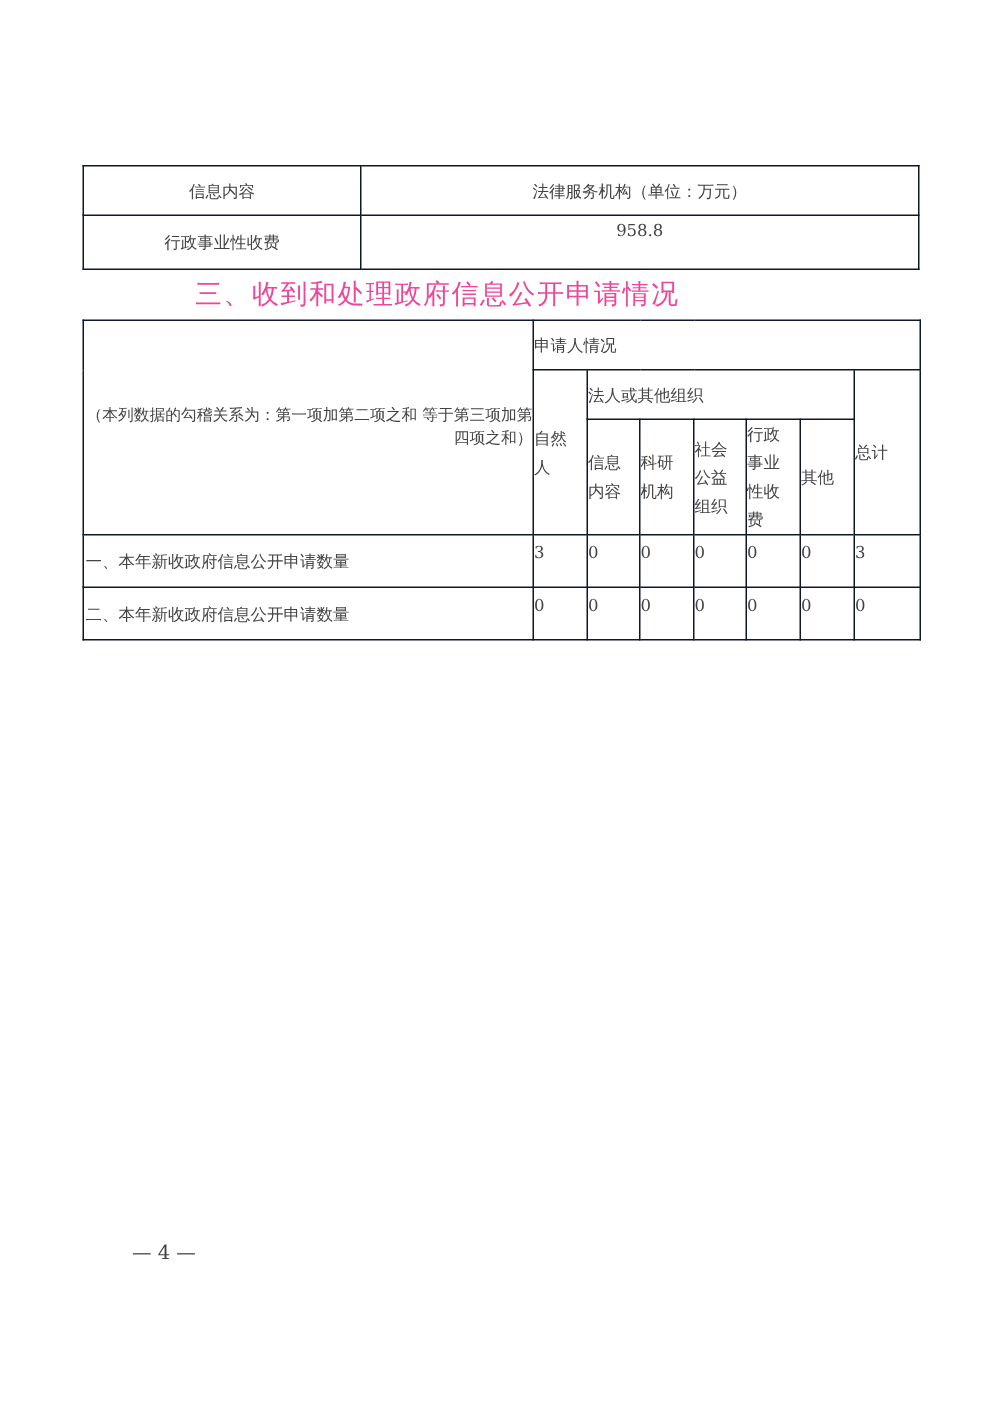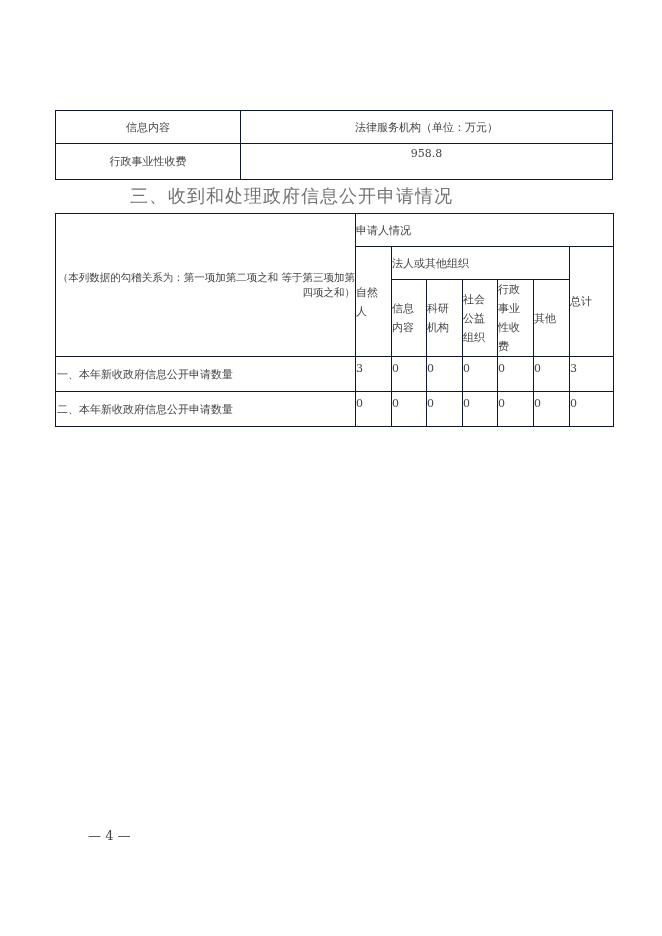--- a/index.html
+++ b/index.html
@@ -5,21 +5,21 @@
   html, body { margin:0; padding:0; background:#ffffff; }
   body { width:662px; height:936px; position:relative; overflow:hidden;
          font-family:"DejaVu Serif","Liberation Serif",serif; color:#333; }
   .abs { position:absolute; }
   table { border-collapse:collapse; position:absolute; }
   td { border:1px solid #0f172a; padding:0; font-size:11px; color:#444; }
   #fee-table { left:55px; top:110px; width:558px; }
   #fee-table td { height:32px; text-align:center; vertical-align:middle; }
   #fee-table tr.r2 td { vertical-align:top; padding-top:3px; }
   #fee-table tr.r2 td.lab { vertical-align:middle; padding-top:0; }
-  #section-title { left:130px; top:184px; font-size:18px; color:#737373; letter-spacing:1px; }
+  #section-title { left:130px; top:184px; font-size:18px; color:#ec4899; letter-spacing:1px; }
   #req-table { left:55px; top:213px; width:558px; table-layout:fixed; }
   #req-table td { text-align:left; vertical-align:middle; line-height:19px; }
   #req-table td.note { text-align:right; vertical-align:middle; font-size:10.5px; line-height:15px; padding-left:1px; }
   #req-table td.rowlab { text-align:left; padding-left:1px; }
   #req-table tr.data td { height:32px; vertical-align:top; padding-top:2px;margin-top:34px; }
   #req-table tr.data td.rowlab { vertical-align:middle; padding-top:0; }
   .vtext { display:inline-block; width:2.2em; line-height:19px; }
   #page-number { left:88px; top:828px; font-size:13px; color:#444; }
 </style>
 </head>

